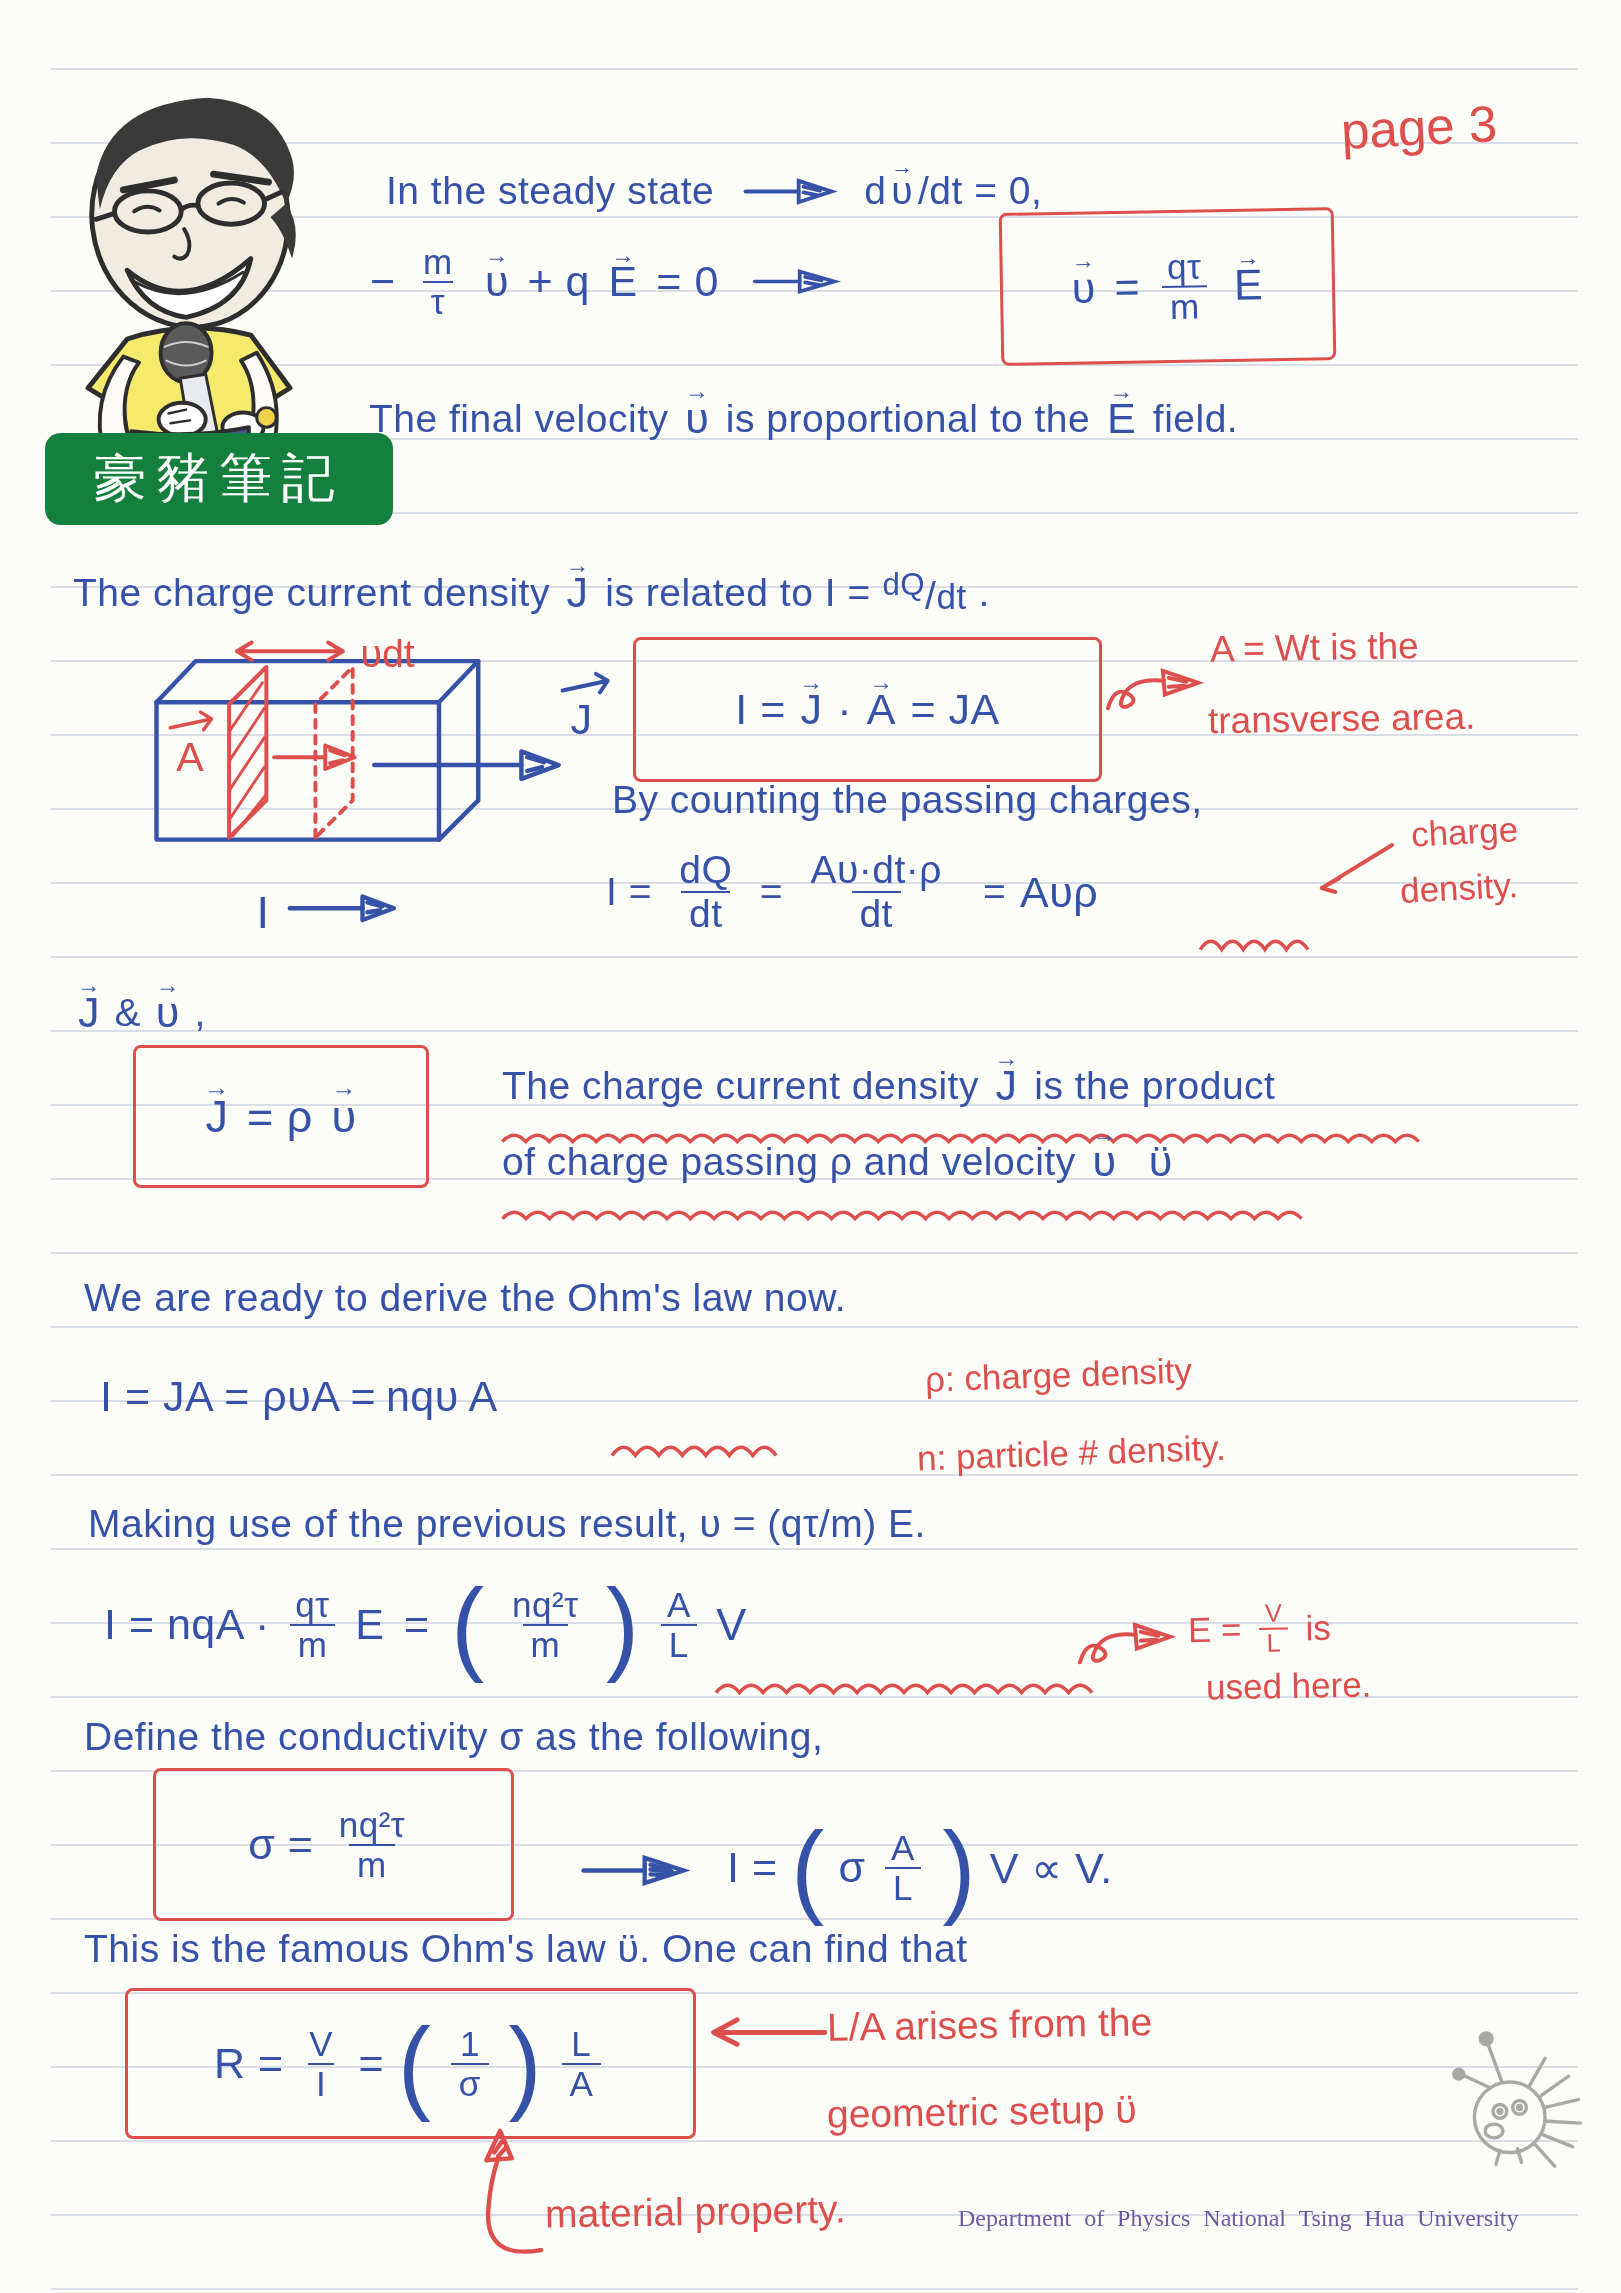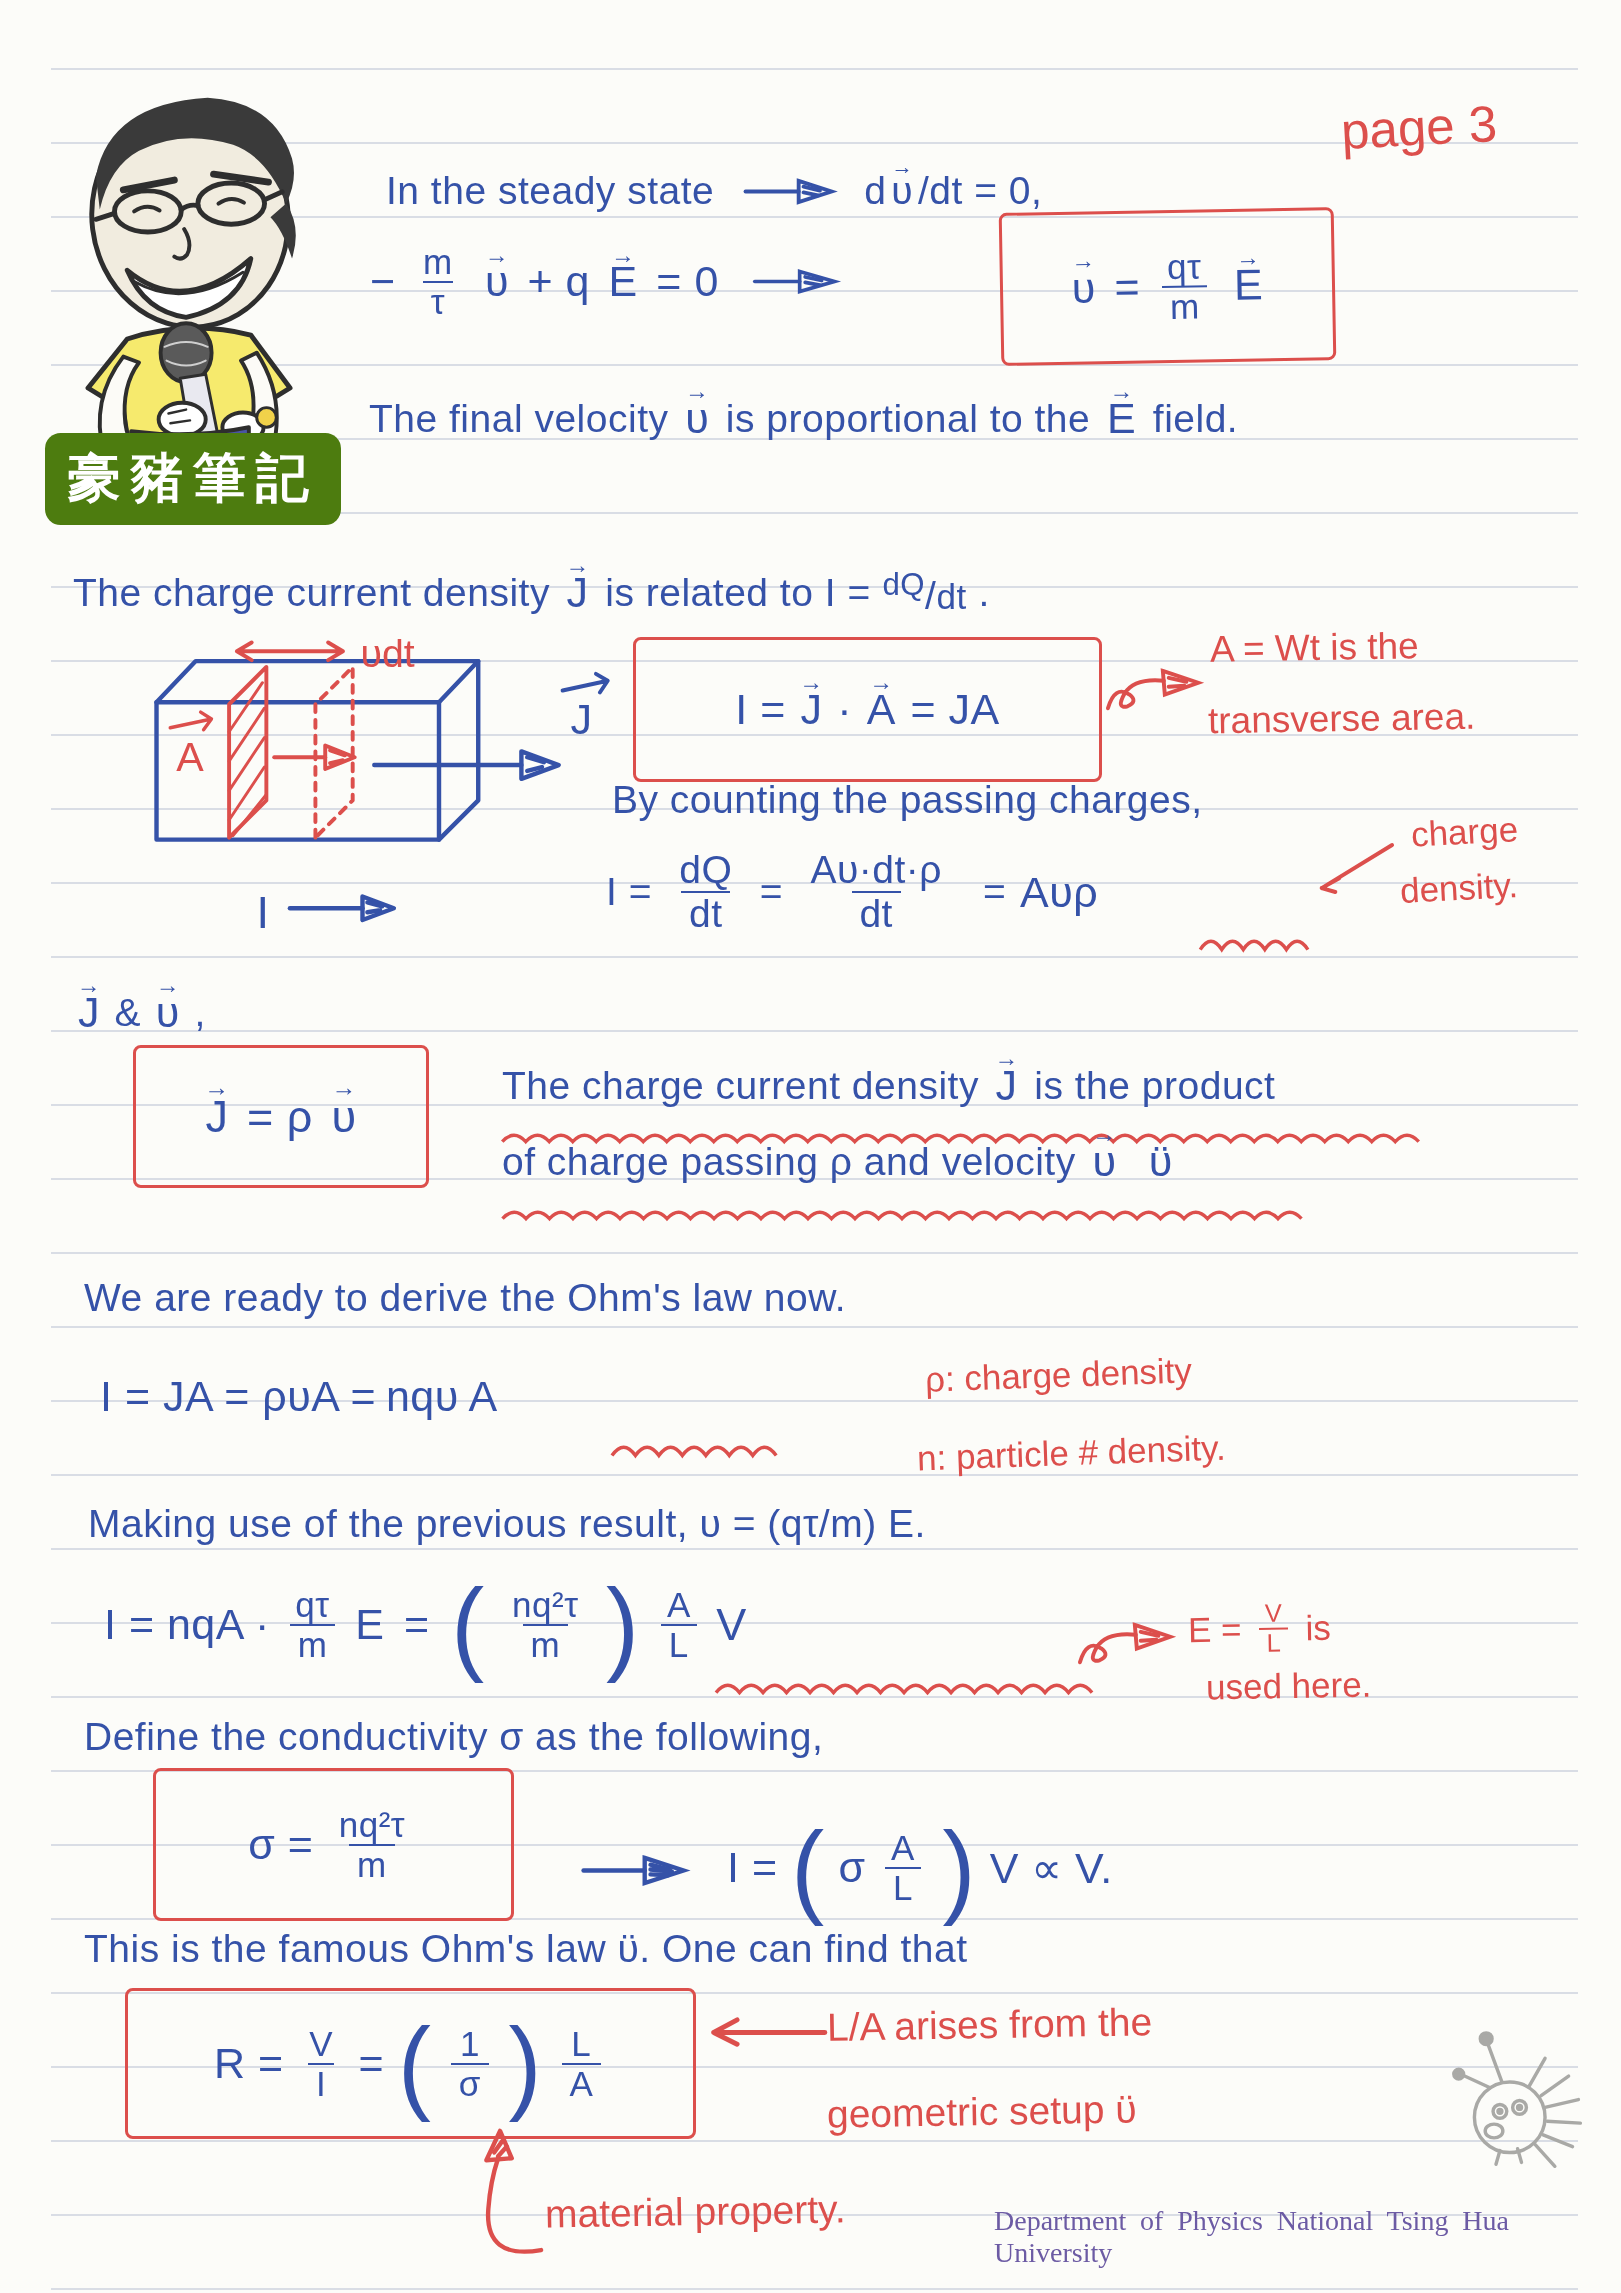--- a/index.html
+++ b/index.html
@@ -17,23 +17,23 @@
   .fr .nu{padding:0 7.8px;}
   .fr .de{border-top:2.9px solid currentColor;padding:0 7.8px;}
   .sm{font-size:35px;} .xs{font-size:25.5px;}
   .vec{position:relative;display:inline-block;margin:0 4.9px;}
   .vec::after{content:"→";position:absolute;left:50%;top:-0.66em;transform:translateX(-50%);font-size:0.55em;}
   .bigp{font-size:2.3em;font-weight:200;line-height:0;transform:scaleY(1.05);display:inline-block;margin:0 2px;}
   .rbox{position:absolute;border:3.9px solid #dc4f4c;border-radius:7.8px;display:flex;align-items:center;justify-content:center;background:transparent;}
   .sfrac .top{vertical-align:super;font-size:.8em;}
   .sfrac .bot{font-size:.9em;}
   .rot-1{transform:rotate(-1deg);} .rot-2{transform:rotate(-2deg);} .rot-3{transform:rotate(-3deg);}
-  #stamp{position:absolute;left:45px;top:433px;width:296px;height:92px;background:#4d7c0f;border-radius:15.7px;
-         display:flex;align-items:center;justify-content:center;color:#ffffff;font-size:53px;font-weight:bold;letter-spacing:9.8px;}
-  #footer{position:absolute;left:994px;top:2205px;font-family:"Liberation Serif",serif;font-size:28px;color:#6c5ba4;word-spacing:6.9px;}
+  #stamp{position:absolute;left:45px;top:433px;width:348px;height:92px;background:#15803d;border-radius:15.7px;
+         display:flex;align-items:center;justify-content:center;color:#ffffff;font-size:53px;font-weight:normal;letter-spacing:9.8px;}
+  #footer{position:absolute;left:958px;top:2205px;font-family:"Liberation Serif",serif;font-size:24px;color:#6c5ba4;word-spacing:6.9px;}
   svg{overflow:visible;}
   svg text{font-family:"Liberation Sans",sans-serif;}
 </style>
 </head>
 <body>
 
 <div id="page">
   <div class="lines"></div>
 
   <svg class="abs" style="left:35px;top:82px;" width="312" height="357" viewBox="0 0 318 364">

